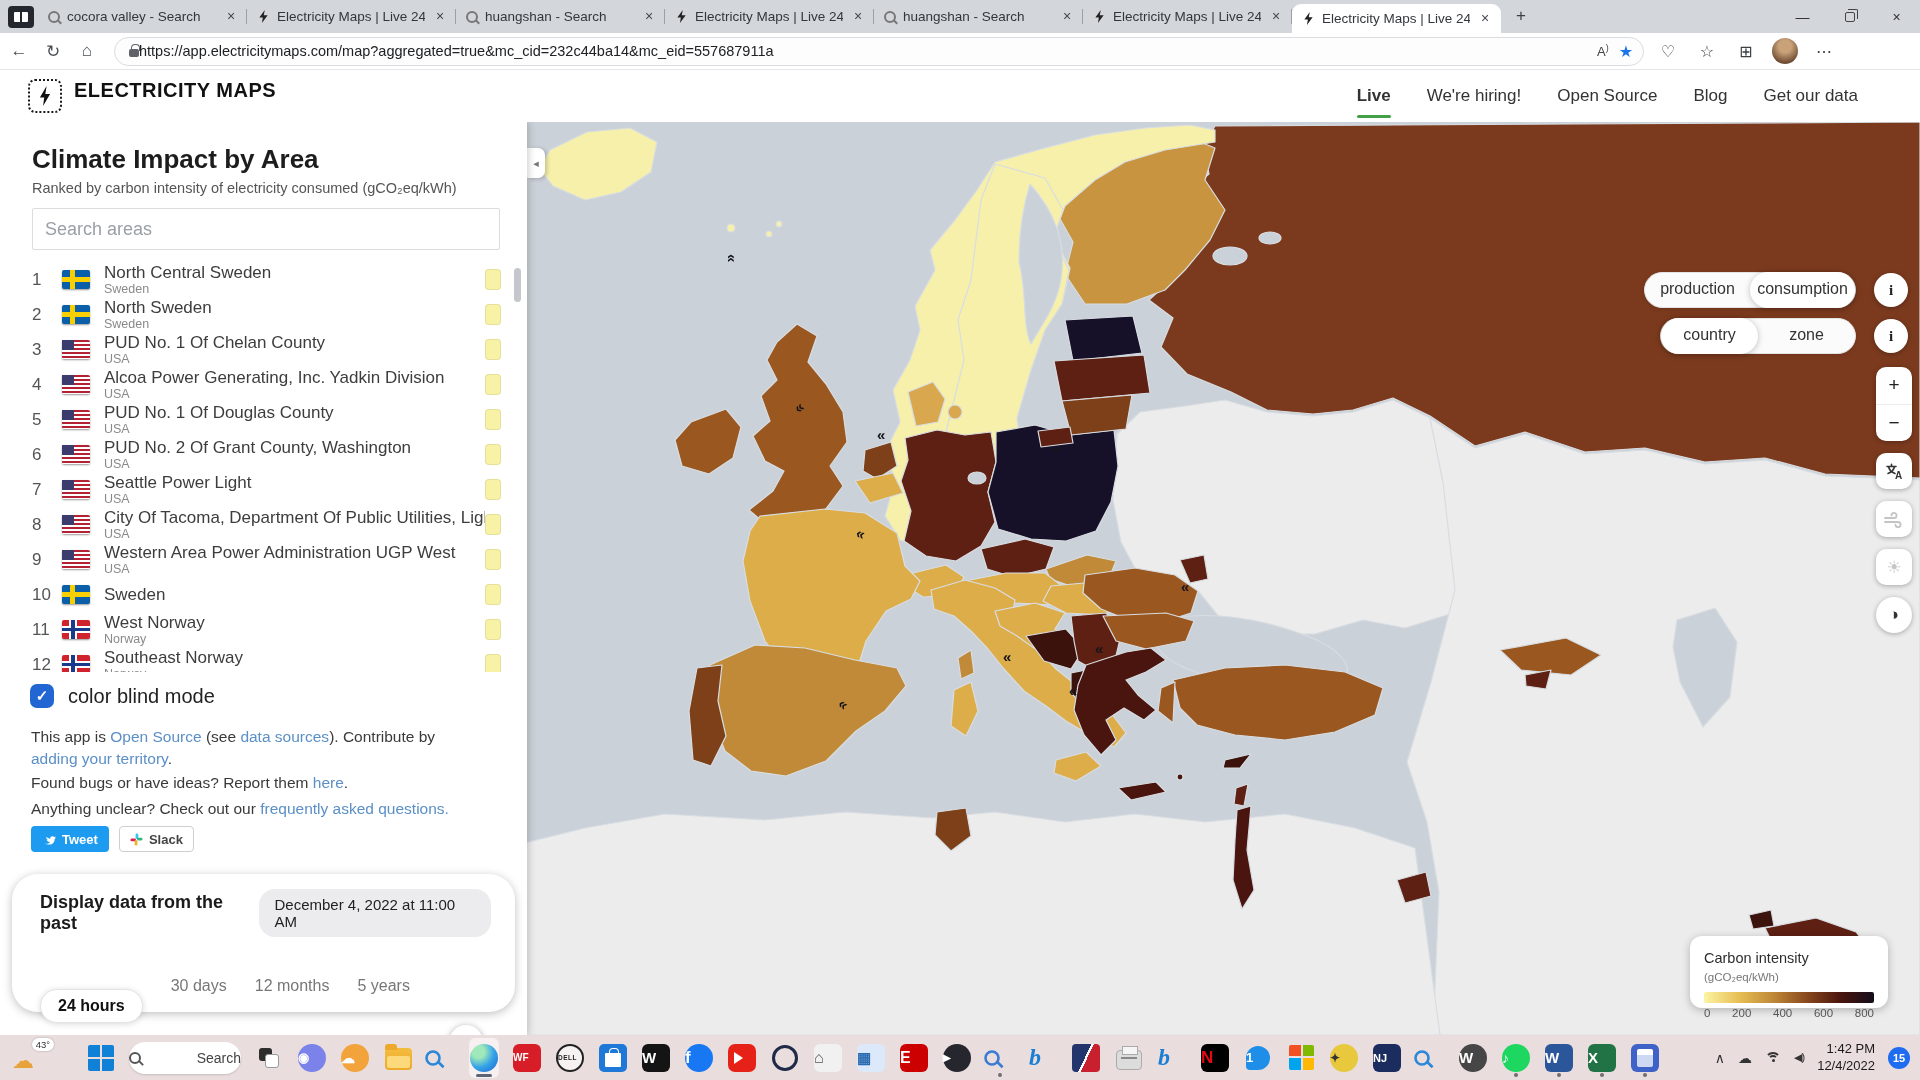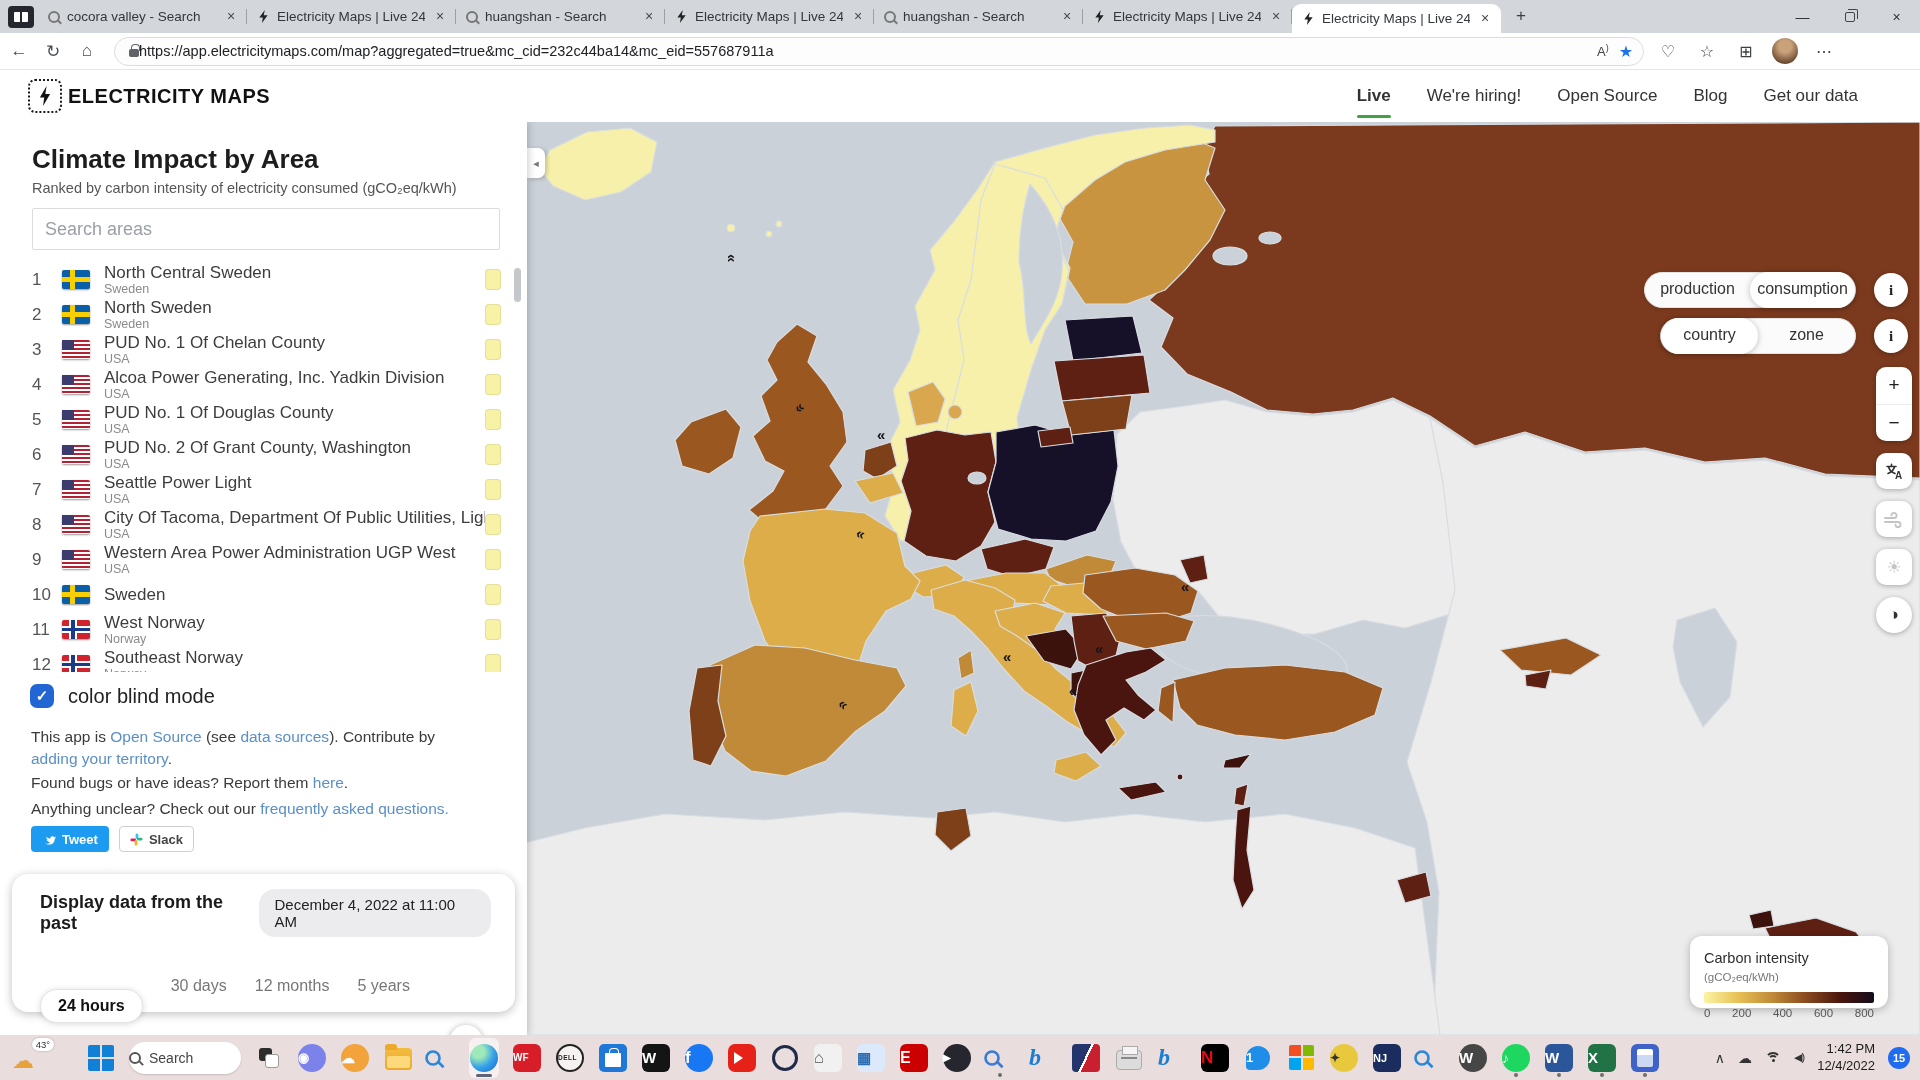--- a/index.html
+++ b/index.html
@@ -32,21 +32,21 @@
   .lock::before{content:'';position:absolute;top:-5px;left:1.5px;width:7px;height:6px;border:1.5px solid #5f6368;border-bottom:none;border-radius:4px 4px 0 0;}
   .url{font-size:14.5px;color:#202124;white-space:nowrap;overflow:hidden;flex:1;}
   .readaloud{font-size:13px;color:#444;margin:0 10px;}
   .readaloud::after{content:')';font-size:9px;vertical-align:super;}
   .bstar{color:#1a73e8;font-size:16px;}
   .tbicon{width:30px;height:30px;margin-left:9px;display:flex;align-items:center;justify-content:center;font-size:16px;color:#3c4043;}
   .avatar{width:26px;height:26px;border-radius:50%;background:radial-gradient(circle at 50% 32%,#caa27a 28%,#6e4c34 75%);}
 
   
   .siteheader{position:absolute;left:0;top:70px;width:1920px;height:52px;background:#fff;display:flex;align-items:center;z-index:30;}
-  .logo{display:flex;align-items:center;gap:6px;margin-left:28px;}
+  .logo{display:flex;gap:12px;margin-left:28px;}
   .logo-mark{width:34px;height:34px;border:2.5px dotted #1a1a1a;border-radius:7px;display:flex;align-items:center;justify-content:center;}
   .logo-bolt{width:16px;height:20px;background:#111;clip-path:polygon(60% 0,18% 58%,45% 58%,38% 100%,82% 40%,52% 40%);}
   .logo-text{font-size:20px;font-weight:bold;letter-spacing:.5px;color:#111;}
   .sitenav{position:absolute;right:62px;top:0;height:52px;display:flex;align-items:center;gap:36px;}
   .navlink{font-size:17px;color:#333;position:relative;height:52px;display:flex;align-items:center;}
   .navlink.active{font-weight:bold;}
   .navlink.active::after{content:'';position:absolute;left:0;right:0;bottom:4px;height:3px;background:#43a047;border-radius:2px;}
 
   
   .main{position:absolute;left:0;top:122px;width:1920px;height:913px;overflow:hidden;background:#cbd1d8;}
@@ -103,21 +103,21 @@
   .sqbtn.round{border-radius:50%;}
 
   
   .legend{position:absolute;right:32px;bottom:27px;width:198px;height:72px;background:#fff;border-radius:12px;box-shadow:0 2px 8px rgba(0,0,0,.25);padding:13px 14px 0;z-index:5;}
   .leg-title{font-size:14.5px;color:#2d2d2d;}
   .leg-unit{font-size:11.5px;color:#777;}
   .leg-bar{margin-top:7px;height:11px;border-radius:2px;}
   .leg-ticks{display:flex;justify-content:space-between;font-size:11.5px;color:#555;margin-top:4px;}
 
   
-  .timepanel{position:absolute;left:12px;bottom:23px;width:503px;height:138px;background:#fff;border-radius:16px;box-shadow:0 2px 10px rgba(0,0,0,.25);padding:15px 24px 0 28px;z-index:11;}
+  .timepanel{position:absolute;left:12px;bottom:23px;width:503px;height:138px;background:#fff;border-radius:26px;box-shadow:0 2px 10px rgba(0,0,0,.25);padding:15px 24px 0 28px;z-index:11;}
   .tp-head{display:flex;align-items:center;justify-content:space-between;}
   .tp-title{font-size:18px;font-weight:bold;color:#1b1b1b;}
   .tp-date{background:#ececee;border-radius:16px;font-size:15px;color:#222;padding:7px 16px;}
   .tp-ranges{display:flex;align-items:center;gap:28px;margin-top:12px;}
   .tp-range{font-size:16px;color:#777;}
   .tp-range.sel{color:#111;font-weight:bold;background:#fff;border:1px solid #e4e4e4;box-shadow:0 1px 6px rgba(0,0,0,.15);border-radius:19px;padding:7px 17px;margin-top:40px;}
   .tp-slider{position:relative;margin-top:13px;height:12px;}
   .tp-track{position:absolute;left:0;top:0;width:432px;height:11px;background:#e8e8ea;border-radius:6px;}
   .tp-handle{position:absolute;right:8px;top:-11px;width:34px;height:34px;background:#fff;border-radius:50%;box-shadow:0 1px 6px rgba(0,0,0,.35);display:flex;align-items:center;justify-content:center;font-size:9px;letter-spacing:-1px;color:#222;}
   .tp-ticks{display:flex;justify-content:space-between;width:460px;margin-top:9px;height:7px;align-items:flex-end;}
@@ -131,21 +131,21 @@
 
   
   .taskbar{position:absolute;left:0;top:1035px;width:1920px;height:45px;background:#eaddde;display:flex;align-items:center;}
   .weather{position:absolute;left:10px;top:5px;width:40px;height:36px;}
   .weather .wcloud{position:absolute;left:2px;top:8px;font-size:22px;color:#e8a23c;}
   .weather .wbadge{position:absolute;right:-4px;top:-2px;background:#fff;border-radius:9px;font-size:9.5px;color:#333;padding:1px 4px;box-shadow:0 0 2px rgba(0,0,0,.3);}
   .tb-icons{position:absolute;left:86px;top:0;height:45px;display:flex;align-items:center;gap:13px;}
   .slot{position:relative;width:30px;height:40px;display:flex;align-items:center;justify-content:center;flex:0 0 auto;}
   .slot.wide{width:112px;}
   .slot.active{background:rgba(255,255,255,.55);border-radius:6px;}
-  .tile{width:28px;height:28px;border-radius:6px;display:flex;align-items:center;justify-content:flex-start;font-weight:bold;}
+  .tile{width:28px;height:28px;border-radius:6px;display:flex;align-items:center;justify-content:space-between;font-weight:bold;}
   .tdot{position:absolute;bottom:1px;left:50%;margin-left:-2px;width:4px;height:4px;border-radius:50%;background:#6e6e6e;}
   .tunder{position:absolute;bottom:1px;left:50%;margin-left:-8px;width:16px;height:3px;border-radius:2px;background:#5b6573;}
   .tk-start{background:linear-gradient(90deg,transparent 0 12px,#eaddde 12px 14px,transparent 14px),linear-gradient(0deg,transparent 0 12px,#eaddde 12px 14px,transparent 14px),#1180d7;border-radius:2px;width:26px;height:26px;}
   .tk-searchpill{width:112px;height:32px;background:#fff;border-radius:16px;font-weight:normal;font-size:14px;color:#444;gap:8px;box-shadow:0 1px 2px rgba(0,0,0,.15);}
   .mag{width:12px;height:12px;border:2px solid currentColor;border-radius:50%;position:relative;display:inline-block;}
   .mag::after{content:'';position:absolute;width:6px;height:2px;background:currentColor;right:-5px;bottom:-2px;transform:rotate(45deg);}
   .tk-taskview{position:relative;background:transparent;}
   .tk-taskview::before{content:'';position:absolute;left:4px;top:4px;width:13px;height:13px;background:#2d2d2d;border-radius:3px;}
   .tk-taskview::after{content:'';position:absolute;right:4px;bottom:4px;width:12px;height:12px;background:#fff;border:1px solid #999;border-radius:3px;}
   .tk-folder{background:linear-gradient(#f3bc3f,#eda92c);border-radius:4px;position:relative;width:27px;height:22px;margin-top:3px;}

